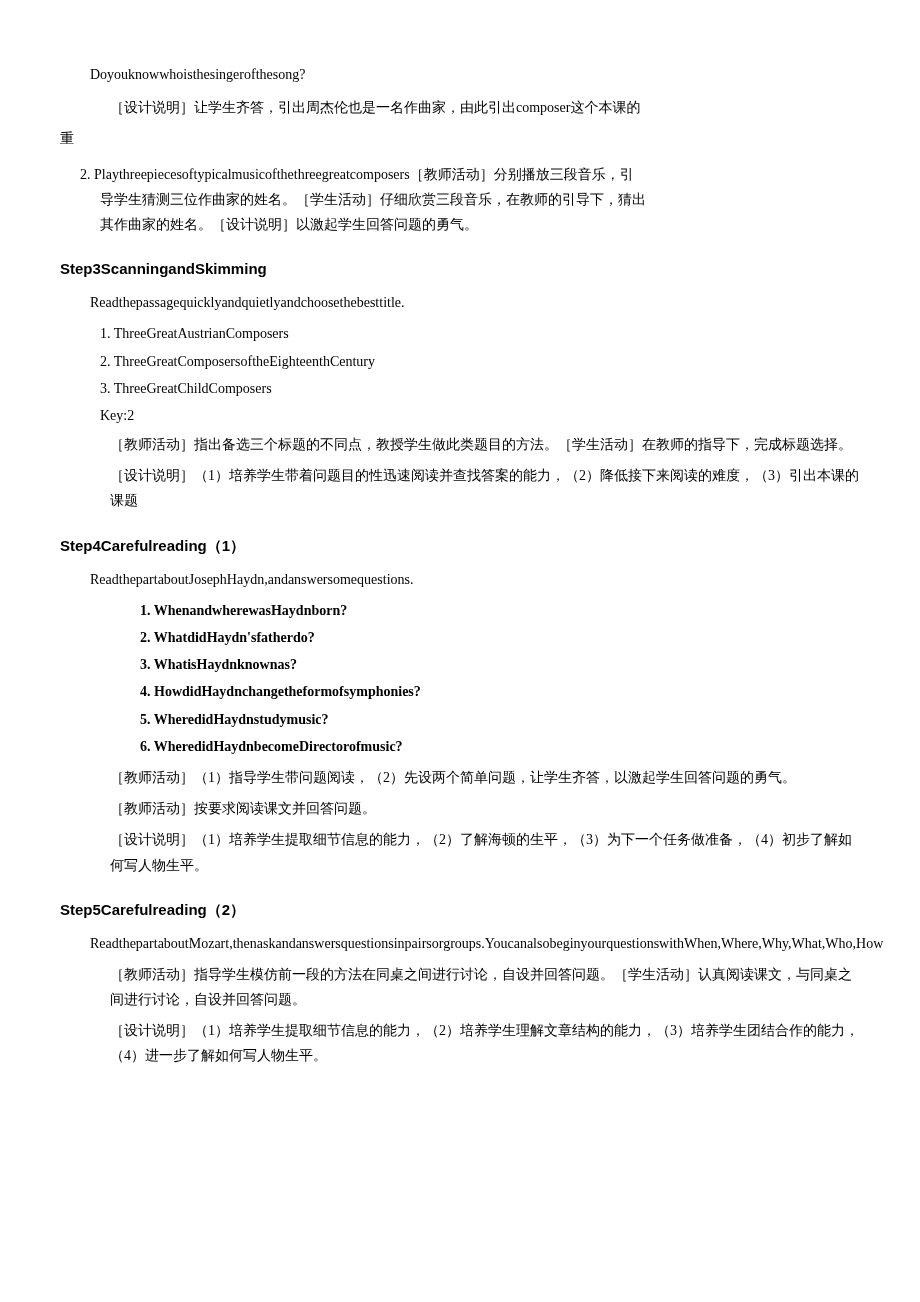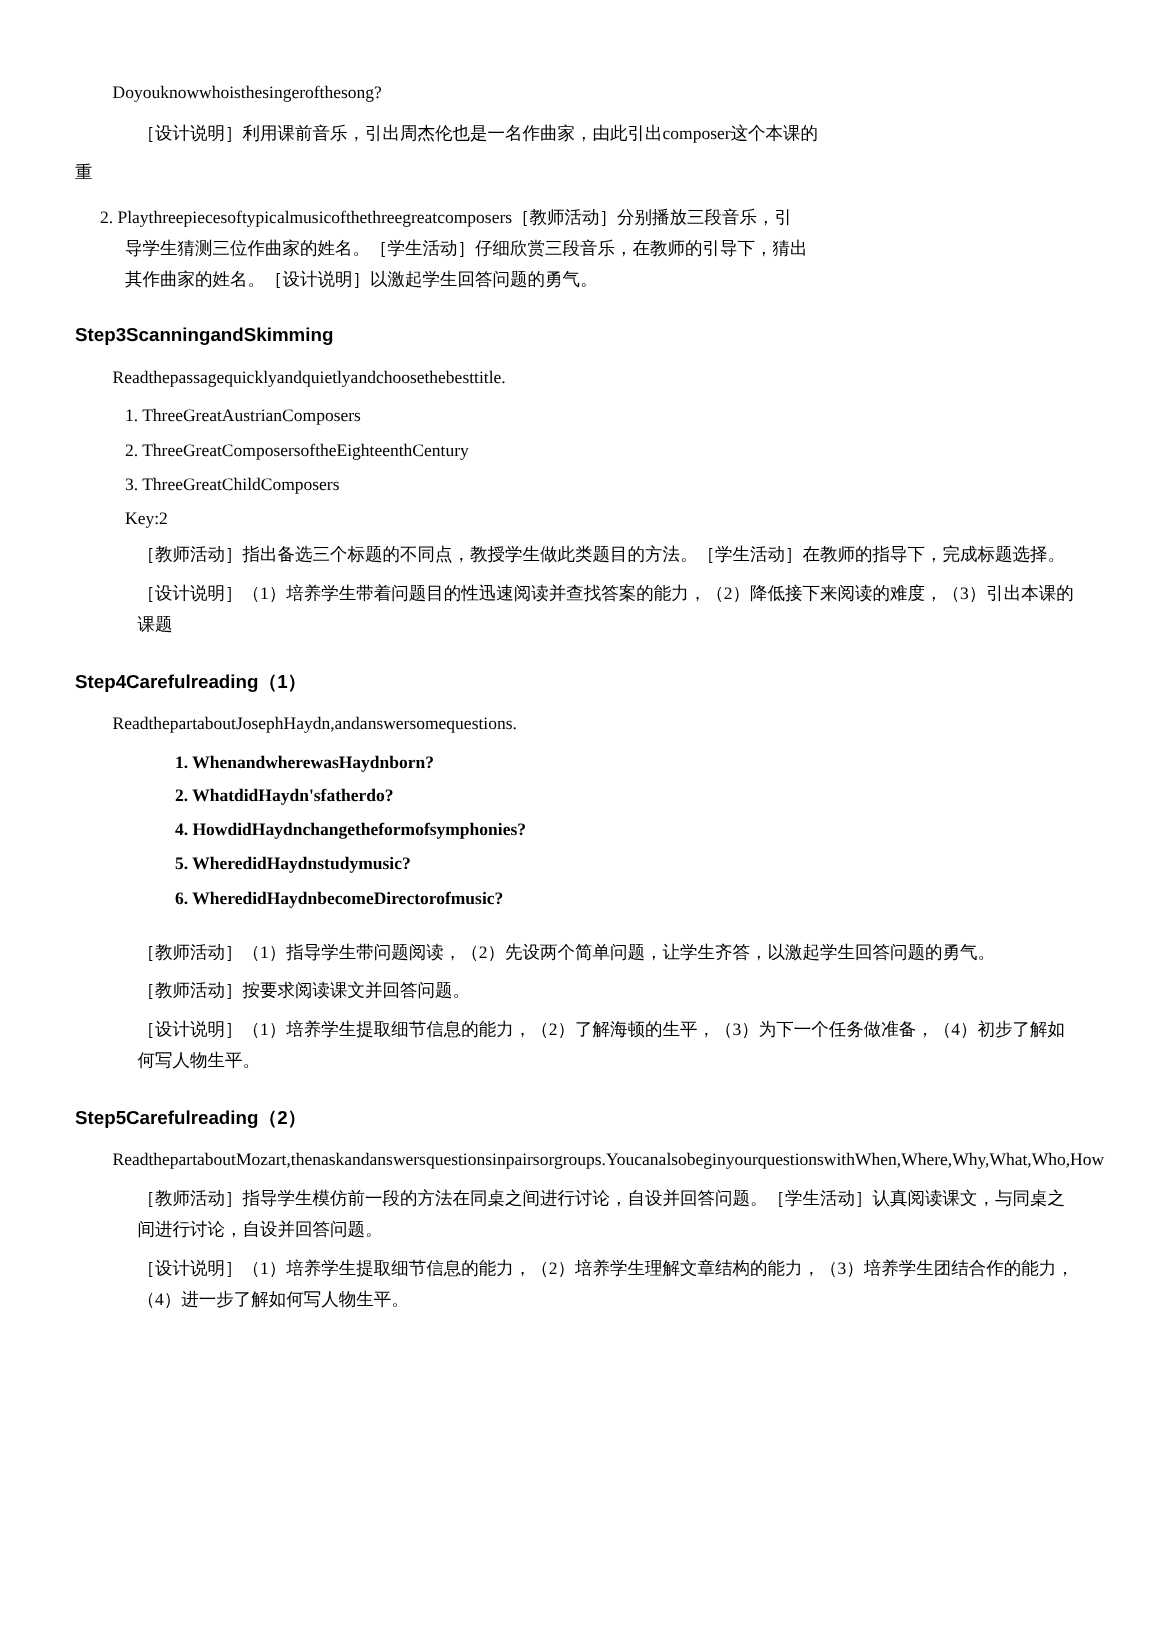--- a/index.html
+++ b/index.html
@@ -74,21 +74,21 @@
 </head>
 <body>
 
 <div>
 
   <div class="intro-block">
     <div class="indent-block">
       <span>Doyouknowwhoisthesingerofthesong?</span>
     </div>
     <div class="note-indent">
-      <span>［设计说明］利用课前音乐，引出周杰伦也是一名作曲家，由此引出composer这个本课的</span>
+      <span>［设计说明］让学生齐答，引出周杰伦也是一名作曲家，由此引出composer这个本课的</span>
     </div>
     <div>
       <span>重</span>
     </div>
   </div>
 
   <div class="step-item">
     <div>
       <span>2.  Playthreepiecesoftypicalmusicofthethreegreatcomposers［教师活动］分别播放三段音乐，引</span>
     </div>
@@ -142,31 +142,34 @@
     </div>
 
     <div class="questions-block">
       <div class="q-item list-item">
         <span>1.  WhenandwherewasHaydnborn?</span>
       </div>
       <div class="q-item list-item">
         <span>2.  WhatdidHaydn'sfatherdo?</span>
       </div>
       <div class="q-item list-item">
+        <span>3.  WhatisHaydnknownas?</span>
+      </div>
+      <div class="q-item list-item">
         <span>4.  HowdidHaydnchangetheformofsymphonies?</span>
       </div>
       <div class="q-item list-item">
         <span>5.  WheredidHaydnstudymusic?</span>
       </div>
       <div class="q-item list-item">
         <span>6.  WheredidHaydnbecomeDirectorofmusic?</span>
       </div>
     </div>
 
-    <div class="note-indent" style="margin-top: 18px; font-family: Liberation Serif, serif;">
+    <div class="note-indent" style="margin-top: 6px; font-family: Liberation Serif, serif;">
       <span>［教师活动］（1）指导学生带问题阅读，（2）先设两个简单问题，让学生齐答，以激起学生回答问题的勇气。</span>
     </div>
 
     <div class="note-indent">
       <span>［教师活动］按要求阅读课文并回答问题。</span>
     </div>
 
     <div class="note-indent">
       <span>［设计说明］（1）培养学生提取细节信息的能力，（2）了解海顿的生平，（3）为下一个任务做准备，（4）初步了解如何写人物生平。</span>
     </div>

